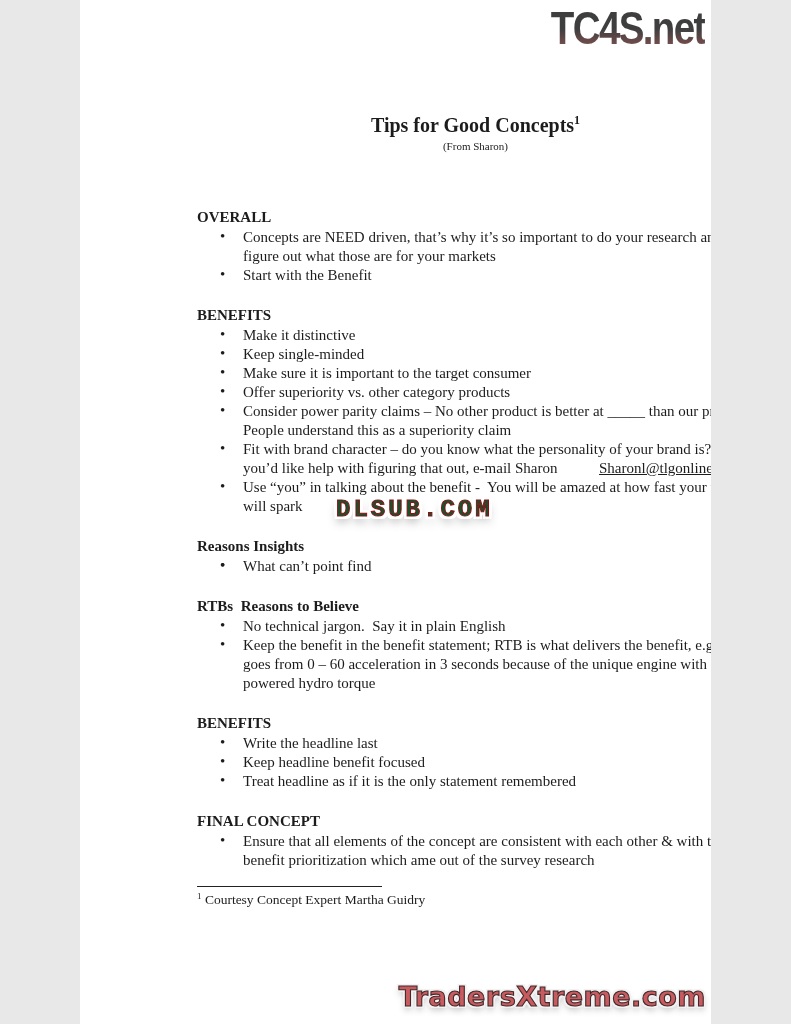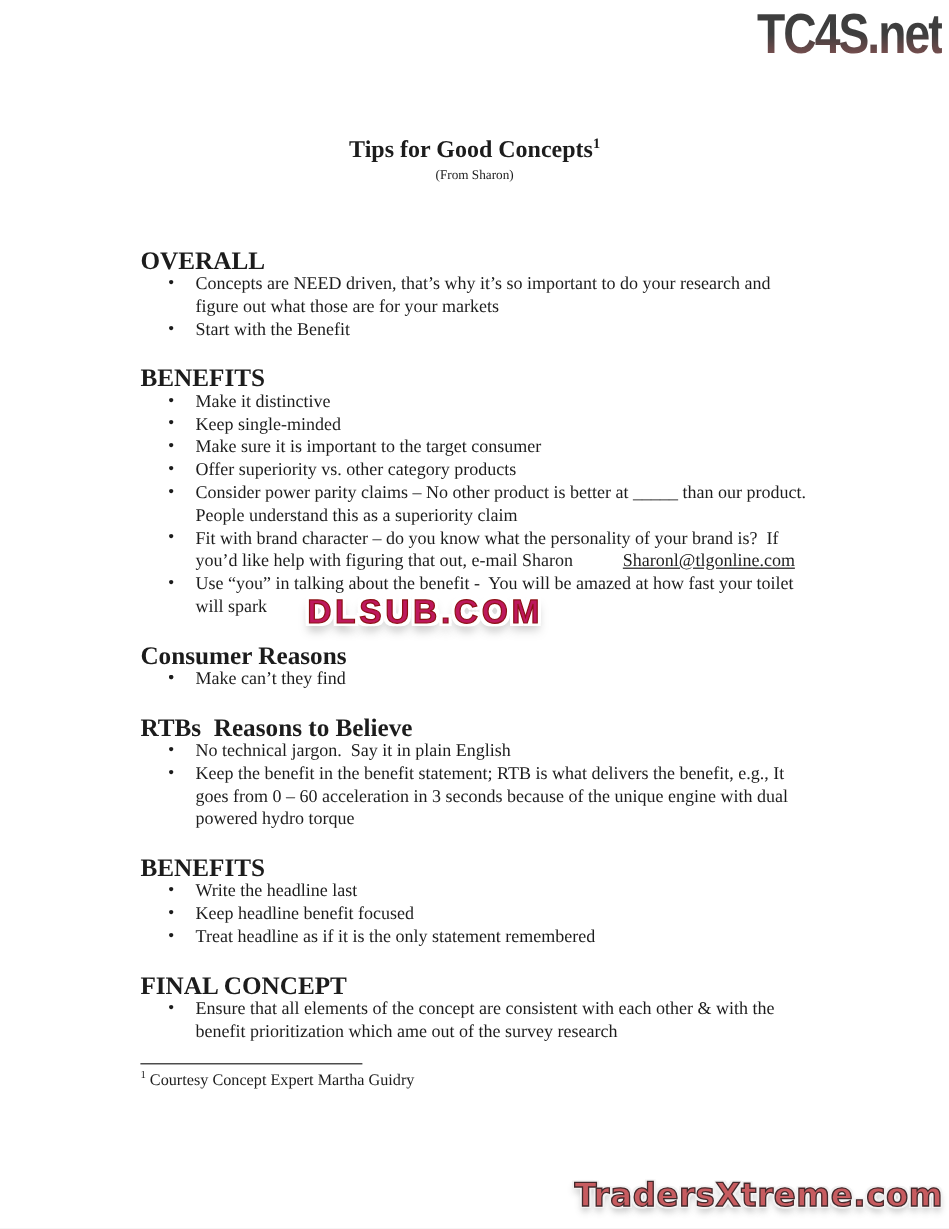--- a/index.html
+++ b/index.html
@@ -1,18 +1,18 @@
 <!DOCTYPE html>
 <html><head>
 <meta charset="utf-8">
 <style>
   html,body { margin:0; padding:0; background:#e8e8e8; }
   .page {
     position:relative;
-    width:791px; height:1024px;
+    width:631px; height:1024px;
     margin:0 auto;
     background:#ffffff;
     font-family:"Liberation Serif", serif;
     color:#1c1c1c;
     overflow:hidden;
   }
   .content {
     position:absolute;
     left:117px; top:0;
     width:557px;
@@ -23,21 +23,21 @@
     font-size:20px; font-weight:bold; line-height:24px;
     white-space:pre-wrap;
   }
   .doc-title sup { font-size:12px; line-height:0; }
   .doc-subtitle {
     text-align:center;
     font-size:11px; line-height:19px;
     white-space:pre-wrap;
   }
   .section-heading {
-    font-size:21px; font-weight:bold; line-height:22px;
+    font-size:15px; font-weight:bold; line-height:22px;
     margin-top:19px;
     white-space:pre-wrap;
   }
   .section-heading.first { margin-top:50px; }
   ul.bullets { margin:0; padding:0; list-style:none; }
   ul.bullets li {
     position:relative;
     padding-left:46px;
     font-size:15px; line-height:19px;
   }
@@ -79,25 +79,25 @@
   @supports ((-webkit-background-clip: text) or (background-clip: text)) {
     .wm-tc4s {
       background:linear-gradient(180deg,#3e3e3e 0%, #3e3e3e 52%, #6d4b4b 82%, #8d6161 100%);
       -webkit-background-clip:text;
       background-clip:text;
       color:transparent;
     }
   }
   .wm-dlsub {
     position:absolute; left:256px; top:489px;
-    font-family:Liberation Sans, sans-serif;
+    font-family:Liberation Mono, monospace;
     font-weight:bold;
-    font-size:28px; line-height:42px;
+    font-size:24px; line-height:42px;
     letter-spacing:3px;
-    color:#be185d;
+    color:#14532d;
     -webkit-text-stroke:1px #8c0f13;
     text-shadow:
       -3px 0 0 #ffffff, 3px 0 0 #ffffff, 0 -3px 0 #ffffff, 0 3px 0 #ffffff,
       -2px -2px 0 #ffffff, 2px -2px 0 #ffffff, -2px 2px 0 #ffffff, 2px 2px 0 #ffffff,
       -3px -3px 0 #ffffff, 3px -3px 0 #ffffff, -3px 3px 0 #ffffff, 3px 3px 0 #ffffff,
       0 6px 8px rgba(70,70,70,0.5);
   }
   .wm-traders {
     position:absolute; right:5px; bottom:10px;
     font-family:"DejaVu Sans", sans-serif;
@@ -135,24 +135,24 @@
     <ul class="bullets">
       <li><span class="blt">•</span><span class="li-text">Make it distinctive</span></li>
       <li><span class="blt">•</span><span class="li-text">Keep single-minded</span></li>
       <li><span class="blt">•</span><span class="li-text">Make sure it is important to the target consumer</span></li>
       <li><span class="blt">•</span><span class="li-text">Offer superiority vs. other category products</span></li>
       <li><span class="blt">•</span><span class="li-text">Consider power parity claims – No other product is better at _____ than our product.  People understand this as a superiority claim</span></li>
       <li><span class="blt">•</span><span class="li-text"><span>Fit with brand character – do you know what the personality of your brand is?  If you’d like help with figuring that out, e-mail Sharon  </span><span class="email-link">Sharonl@tlgonline.com</span></span></li>
       <li><span class="blt">•</span><span class="li-text">Use “you” in talking about the benefit -  You will be amazed at how fast your toilet will spark</span></li>
     </ul>
 
-    <div class="section-heading">Consumer Reasons</div>
+    <div class="section-heading">Reasons Insights</div>
     <ul class="bullets">
       <li><span class="blt">•</span></li>
-      <li><span class="blt">•</span><span class="li-text">Make can’t they find</span></li>
+      <li><span class="blt">•</span><span class="li-text">What can’t point find</span></li>
     </ul>
 
     <div class="section-heading">RTBs  Reasons to Believe</div>
     <ul class="bullets">
       <li><span class="blt">•</span><span class="li-text">No technical jargon.  Say it in plain English</span></li>
       <li><span class="blt">•</span><span class="li-text">Keep the benefit in the benefit statement; RTB is what delivers the benefit, e.g., It goes from 0 – 60 acceleration in 3 seconds because of the unique engine with dual powered hydro torque</span></li>
     </ul>
 
     <div class="section-heading">BENEFITS</div>
     <ul class="bullets">

